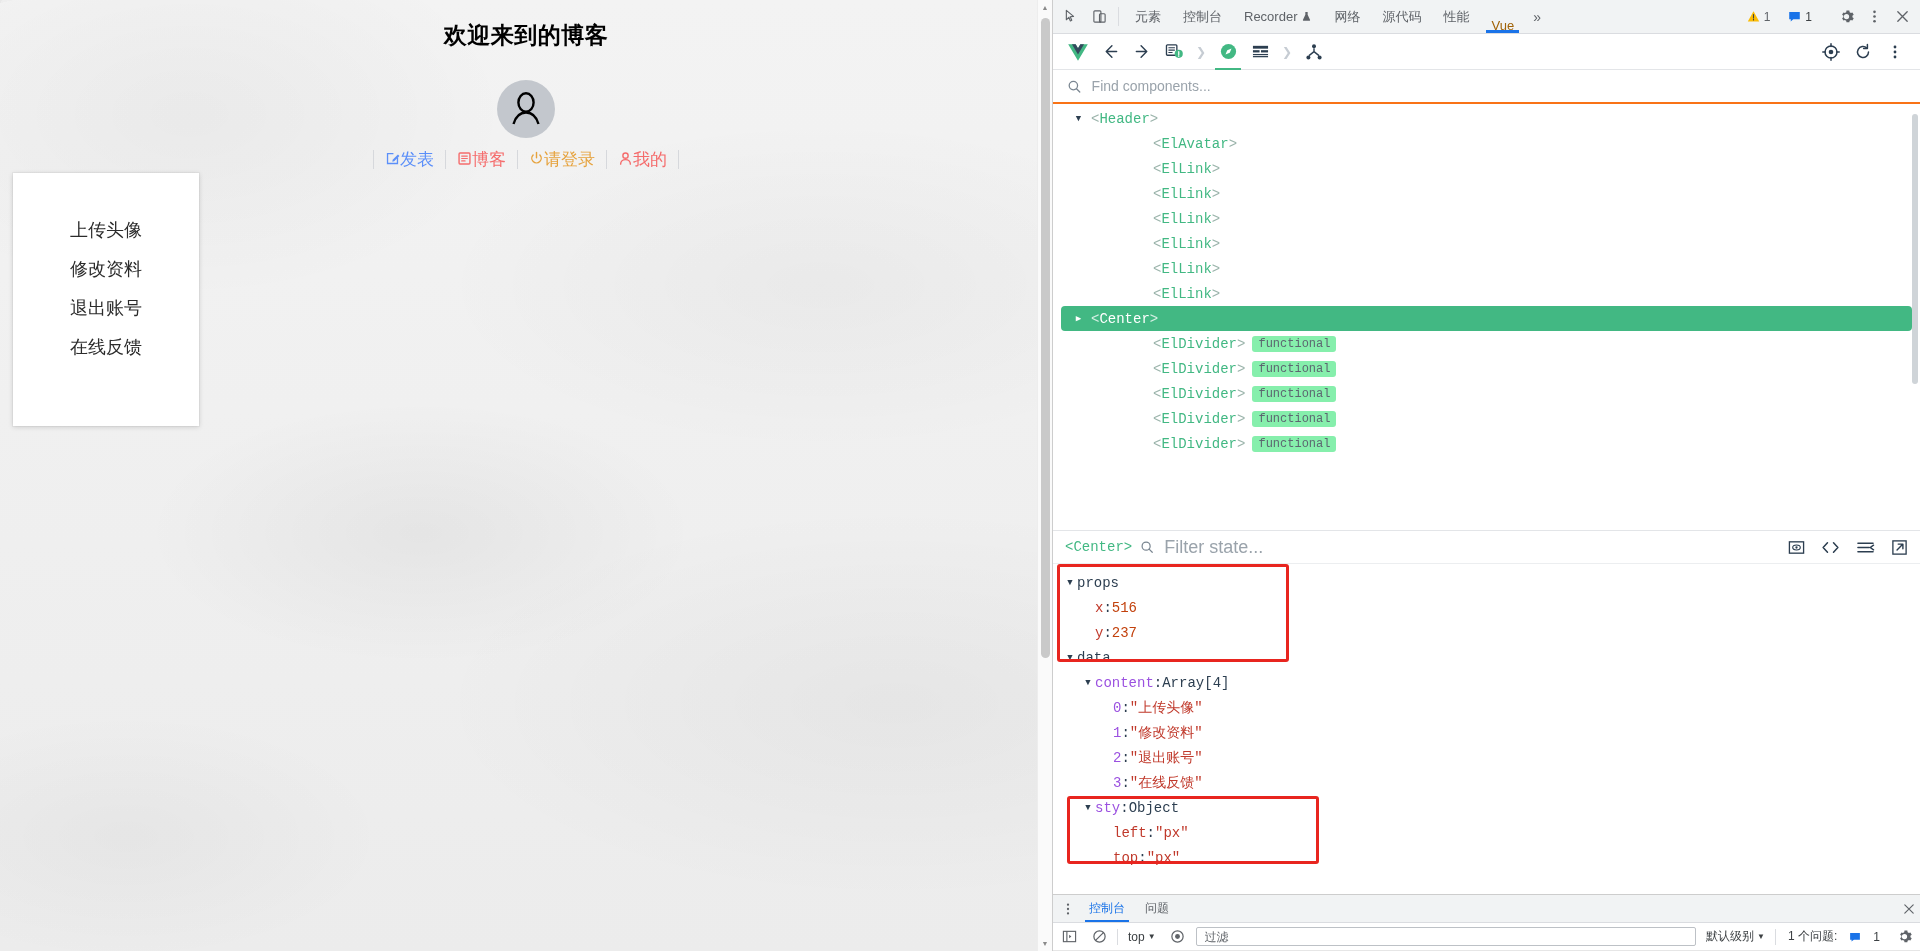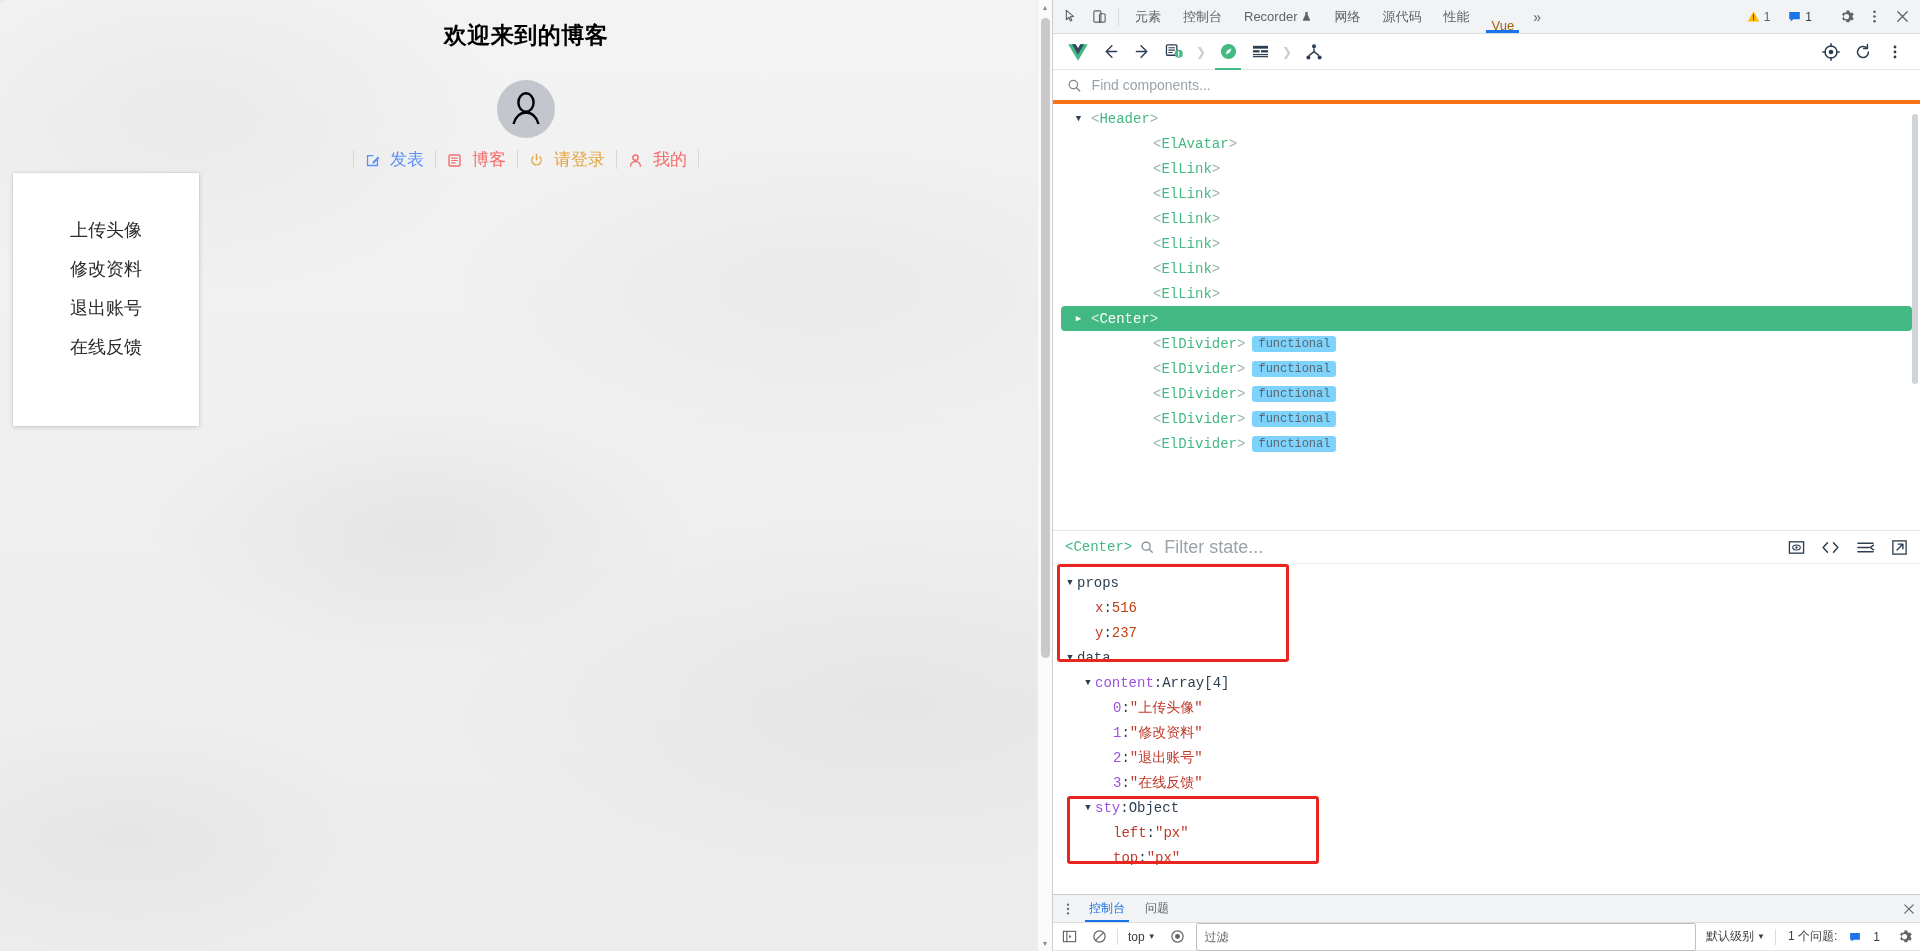--- a/index.html
+++ b/index.html
@@ -42,21 +42,21 @@
     display: flex; align-items: center; justify-content: center;
   }
 
   .navrow {
     position: absolute; left: 0; right: 0; top: 150px;
     display: flex; align-items: center; justify-content: center;
     font-size: 17px;
   }
   .nav-sep { width: 1px; height: 19px; background: #d6d8dc; margin: 0 11px; flex: none; }
   .nav-link {
-    display: inline-flex; align-items: flex-end; gap: 10px;
+    display: inline-flex; align-items: flex-start; gap: 0;
     cursor: pointer; white-space: nowrap; line-height: 1;
   }
   .nav-link svg { display: block; }
 
   .menu-card {
     position: absolute; left: 13px; top: 173px;
     width: 186px; height: 253px;
     background: #fff;
     box-shadow: 0 1px 5px rgba(0,0,0,.16), 0 0 0 1px rgba(0,0,0,.03);
     display: flex; flex-direction: column;
@@ -131,21 +131,21 @@
   }
   .vt-btn.sel::after {
     content: ""; position: absolute; left: 2px; right: 2px; bottom: -4px; height: 2px; background: #42b883;
   }
   .vt-sep { padding: 0 5px; color: #c6ccd3; font-size: 12px; }
   .vt-spacer { flex: 1; }
 
   
   .find-bar {
     height: 34px; flex: none; display: flex; align-items: center; gap: 8px;
-    padding: 0 14px; border-bottom: 4px solid #f97316; background: #fff;
+    padding: 0 14px; border-bottom: 2px solid #f97316; background: #fff;
   }
   .find-bar input {
     border: none; outline: none; font-size: 14px; color: #2c3e50;
     font-family: "Liberation Sans", sans-serif; width: 100%; background: transparent;
   }
   .find-bar input::placeholder { color: #9aa3ab; }
 
   
   .tree {
     flex: 1 1 0; min-height: 0; overflow: hidden; position: relative;
@@ -157,21 +157,21 @@
     padding-left: 20px; cursor: pointer; white-space: nowrap;
   }
   .tree-row .tw { color: #42b883; }
   .tree-row .tw .ang { color: #9bb4ab; }
   .tree-row.sel { background: #42b883; border-radius: 4px; margin: 0 8px 0 8px; padding-left: 12px; }
   .tree-row.sel .tw { color: #fff; }
   .tree-row.sel .tw .ang { color: #d6efe4; }
   .caret { width: 11px; color: #2c3e50; font-size: 9px; flex: none; text-align: center; }
   .tree-row.sel .caret { color: #fff; }
   .tag-flag {
-    background: #7dd3fc; color: #5c6670; border-radius: 3px;
+    background: #86efac; color: #5c6670; border-radius: 3px;
     font-size: 12px; padding: 1px 6px; font-family: "Liberation Mono", monospace;
   }
   .tree-scroll {
     position: absolute; right: 2px; top: 10px; width: 6px; height: 270px;
     background: #cfd4d8; border-radius: 4px;
   }
 
   
   .insp-head {
     height: 34px; flex: none; display: flex; align-items: center; gap: 8px;
@@ -219,21 +219,21 @@
   .dr-tab.active::after { content:""; position:absolute; left:6px; right:6px; bottom:0; height:2px; background:#1a73e8; }
   .dr-spacer { flex: 1; }
   .console-bar {
     height: 28px; display: flex; align-items: center; gap: 6px; padding: 0 4px;
     background: #fff; border-bottom: 1px solid #e6e6e6;
   }
   .cb-btn { width: 24px; height: 22px; display:flex; align-items:center; justify-content:center; color:#5f6368; cursor:pointer; }
   .cb-sep { width:1px; height:16px; background:#dadce0; }
   .cb-select { display:flex; align-items:center; gap:3px; font-size:12px; color:#3c4043; padding:0 4px; cursor:pointer; }
   .cb-filter {
-    flex: 1; height: 28px; border: 1px solid #bdc1c6; border-radius: 2px;
+    flex: 1; height: 19px; border: 1px solid #bdc1c6; border-radius: 2px;
     display: flex; align-items: center; padding: 0 6px; background:#fff;
   }
   .cb-filter input {
     border:none; outline:none; width:100%; font-size:12px; color:#3c4043; background:transparent;
     font-family:"Liberation Sans", sans-serif;
   }
   .cb-filter input::placeholder { color:#5f6368; }
   .cb-issues { display:flex; align-items:center; gap:12px; font-size:12px; color:#3c4043; padding:0 6px; cursor:pointer; }
 </style>
 </head>

